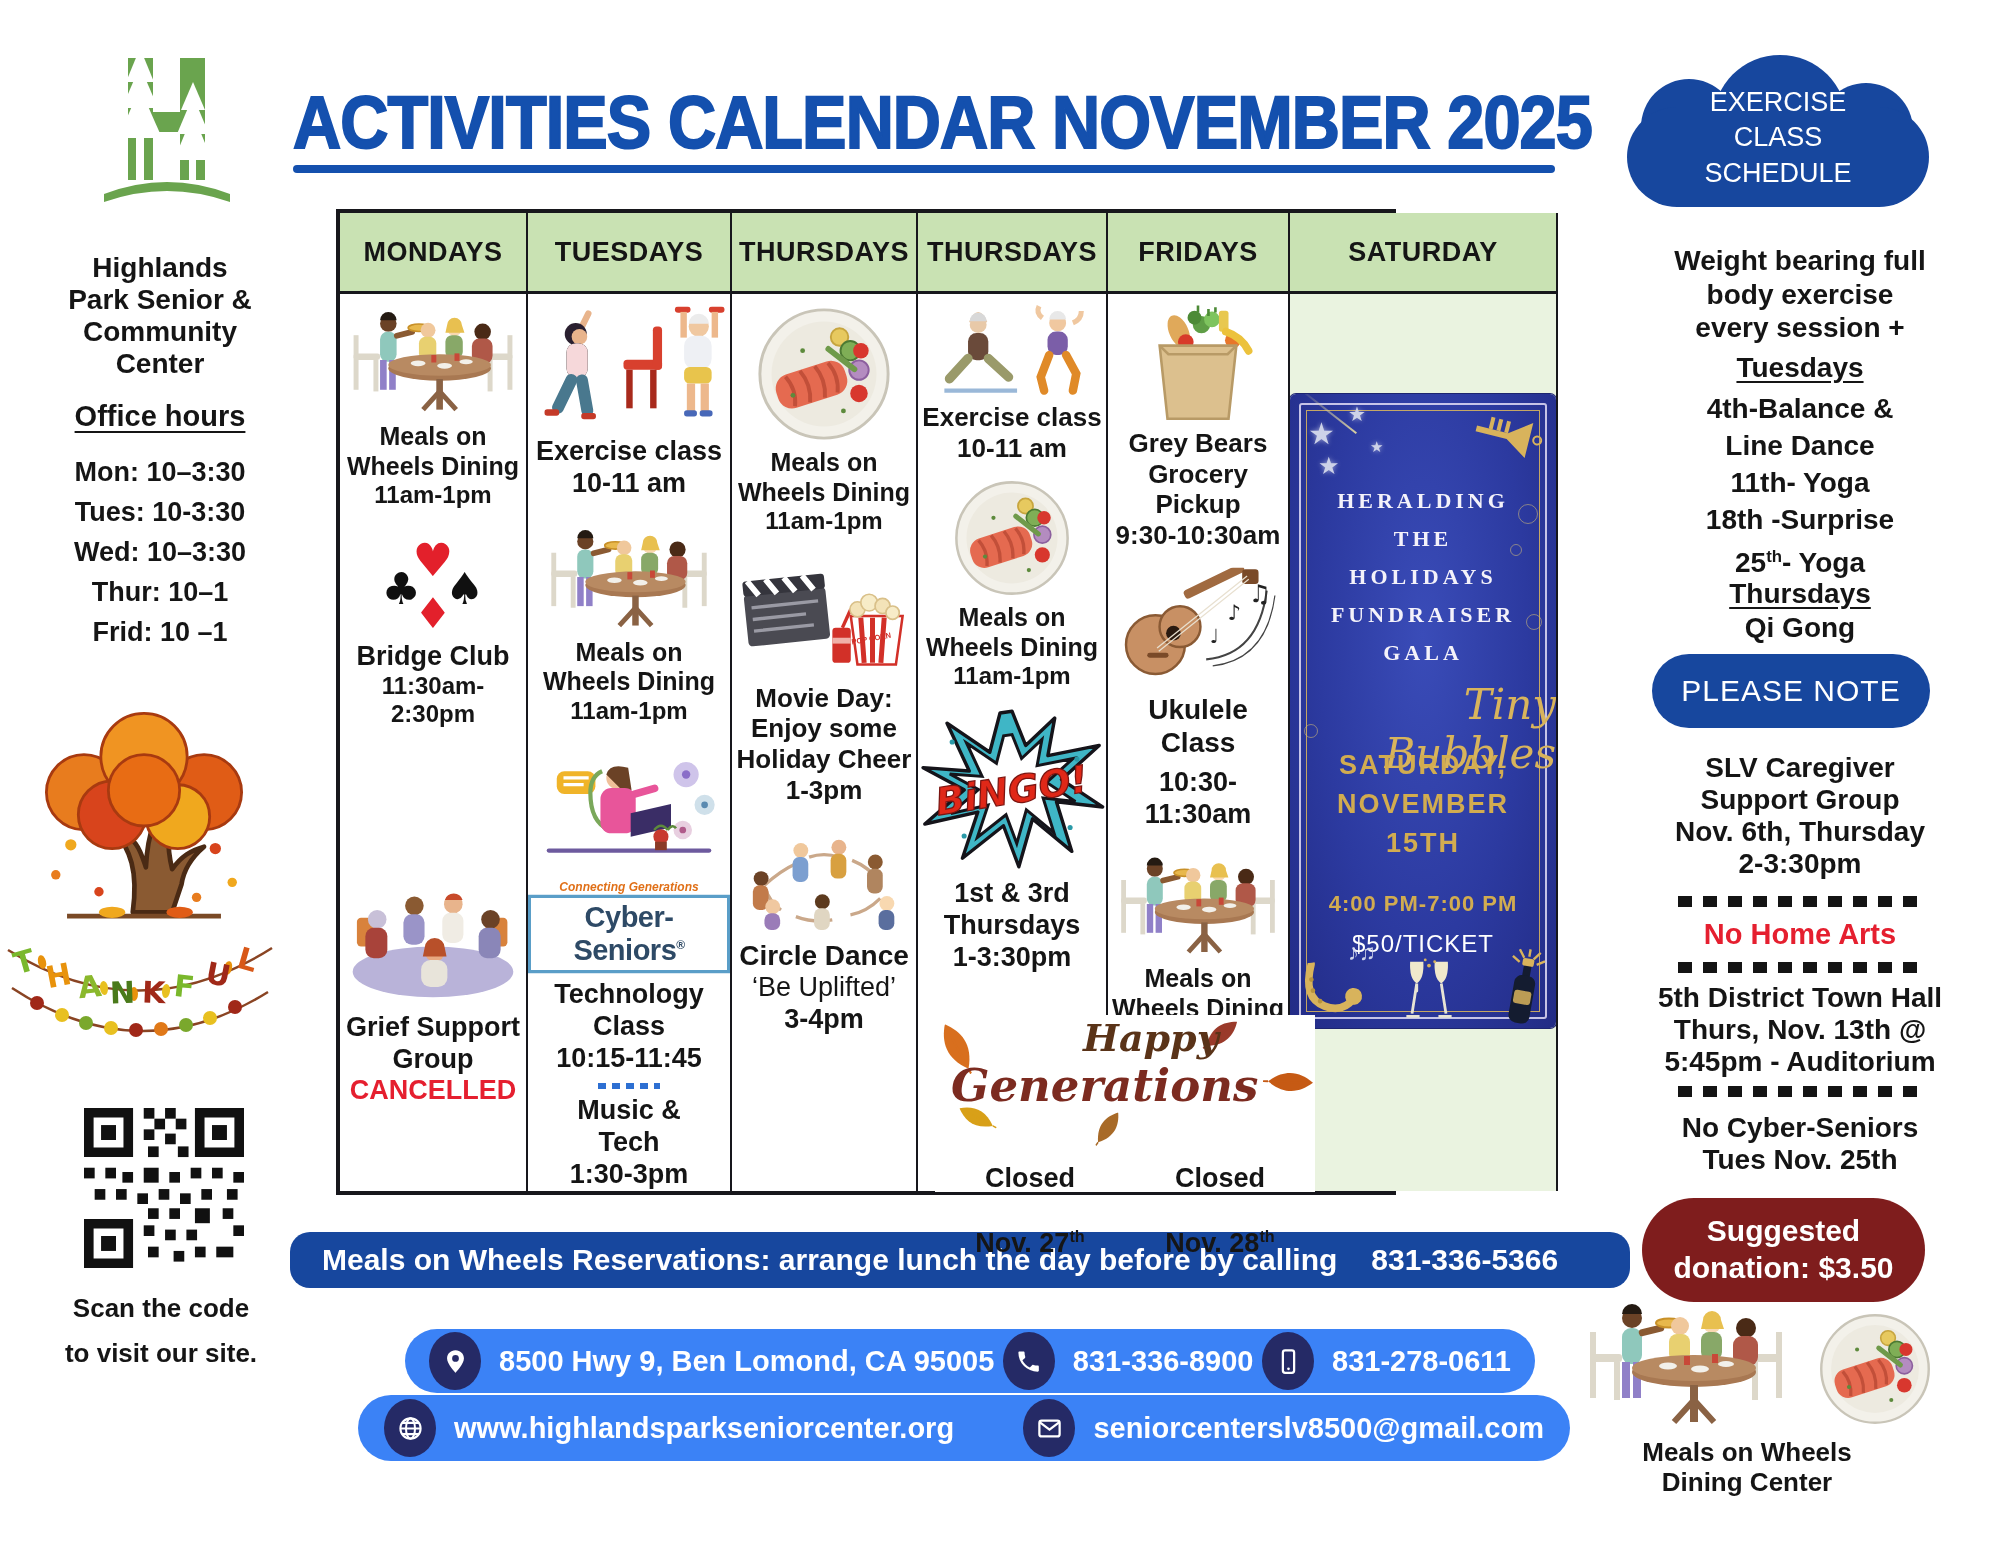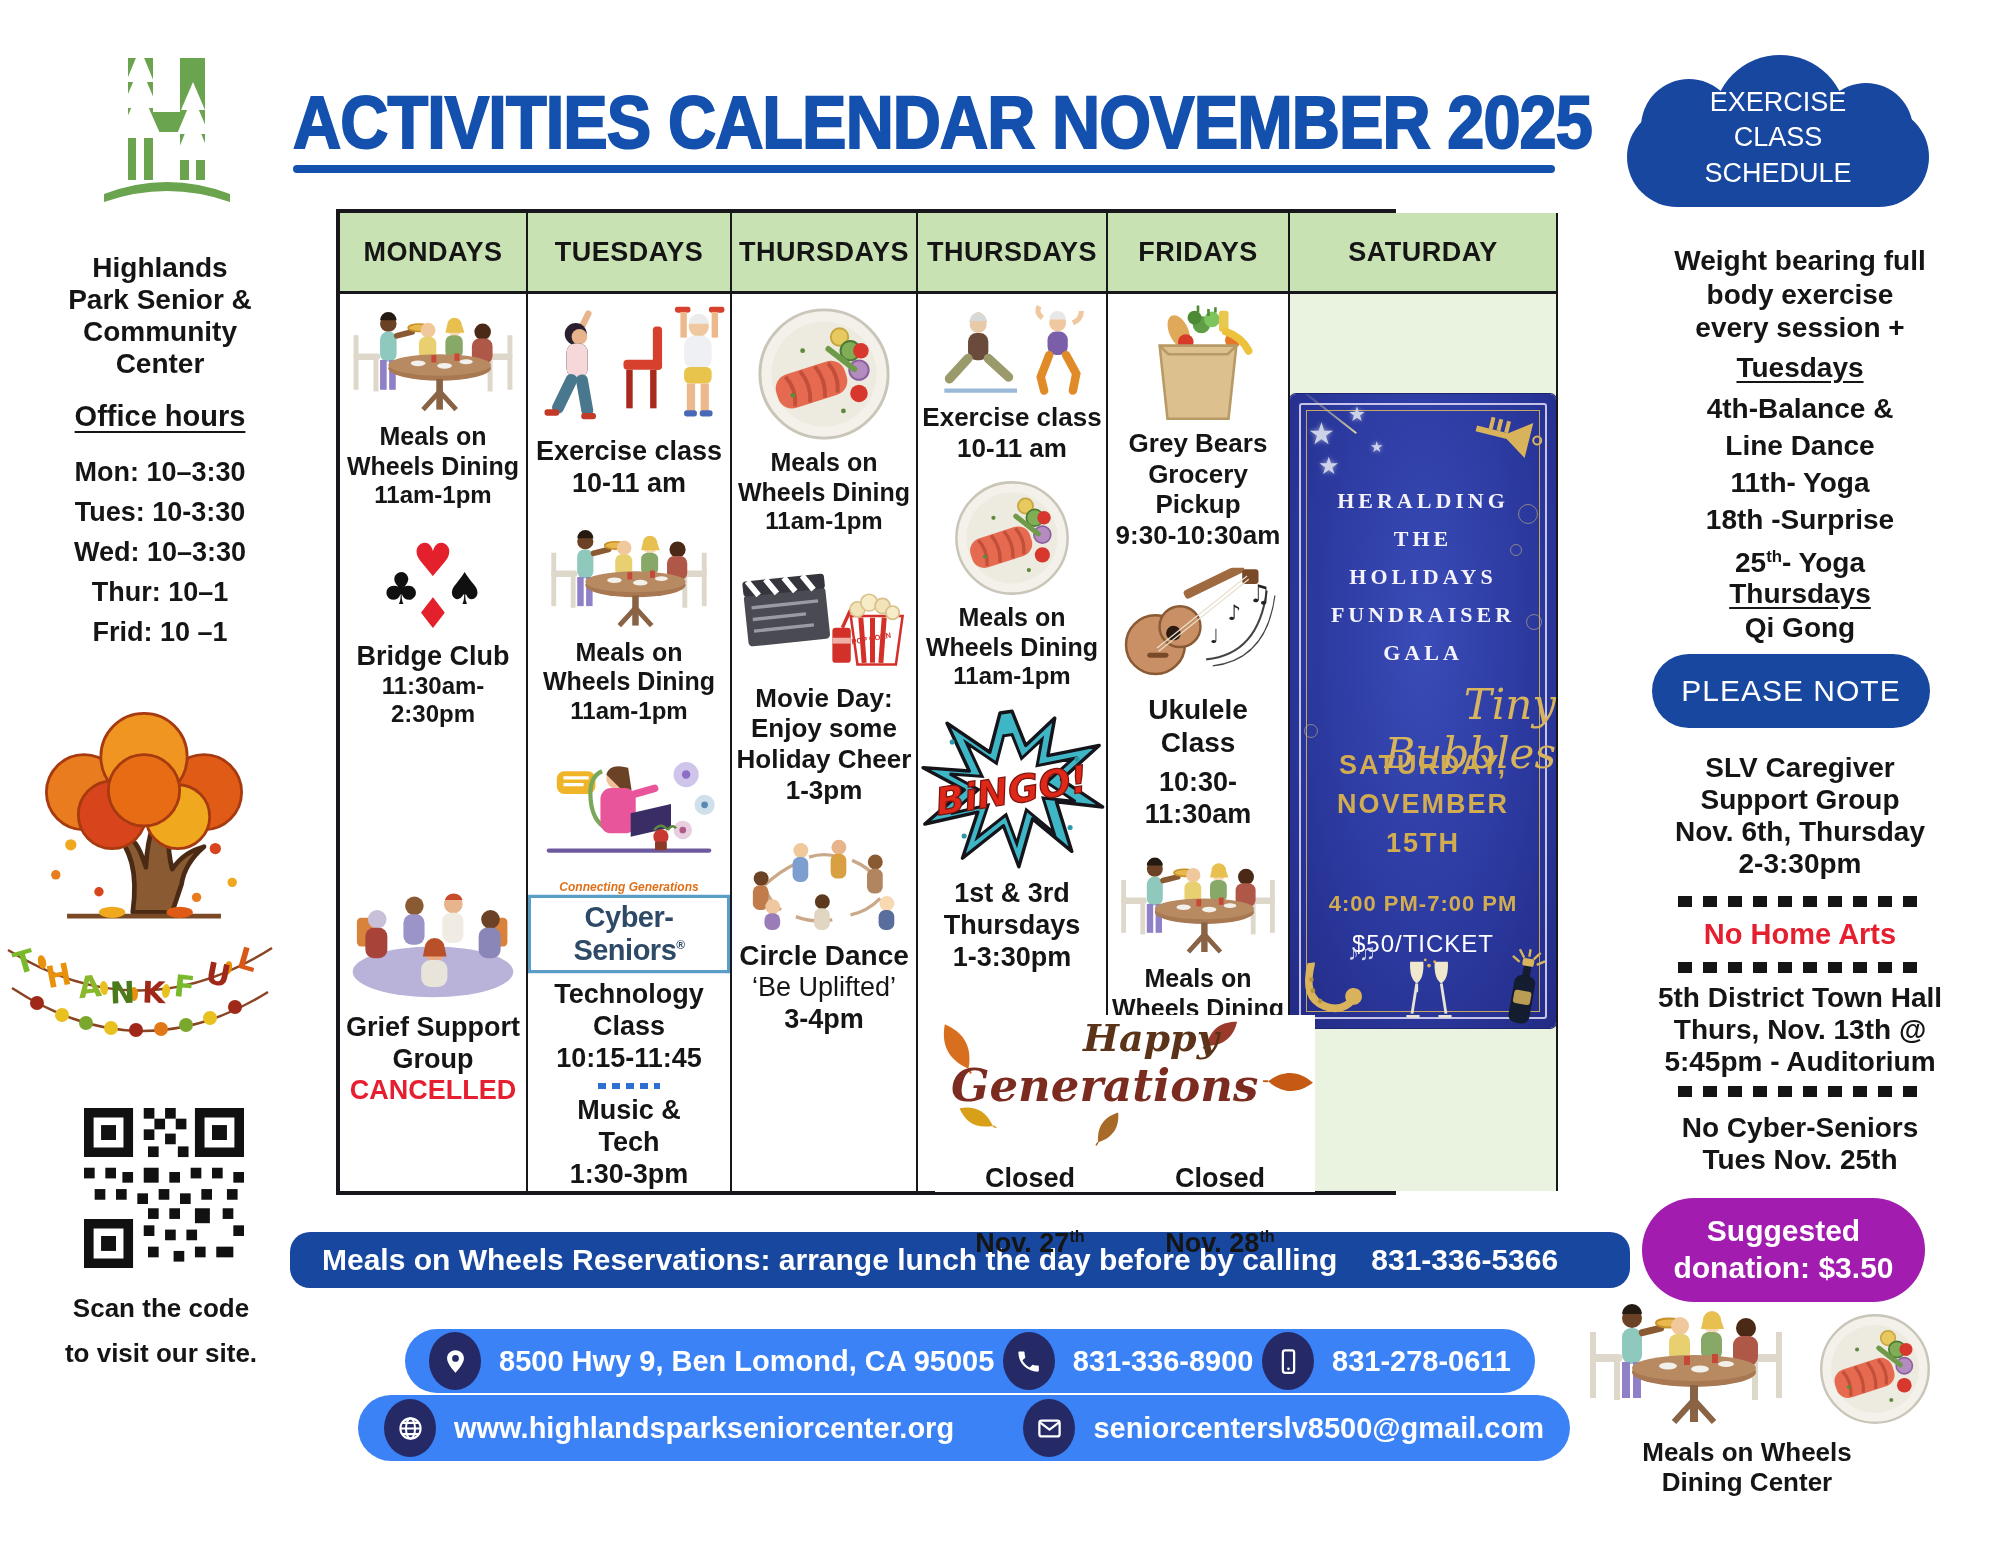--- a/index.html
+++ b/index.html
@@ -81,21 +81,21 @@
             display:flex;align-items:center;color:#fff;font-weight:bold;font-size:30px;padding-left:32px;box-sizing:border-box;}
   .resv-phone{margin-left:34px;}
   .bar{position:absolute;background:#3b82f6;display:flex;align-items:center;color:#fff;font-weight:bold;}
   .bar1{left:405px;top:1329px;width:1130px;height:64px;border-radius:32px;padding:0 24px;box-sizing:border-box;font-size:29px;}
   .bar2{left:358px;top:1395px;width:1212px;height:66px;border-radius:33px;padding:0 26px;box-sizing:border-box;font-size:29px;}
   .chip{width:52px;height:58px;border-radius:50%;background:#252a66;flex:none;display:flex;
         align-items:center;justify-content:center;}
   .chip svg{width:27px;height:27px;}
   .bar .sep{flex:1;}
   .bar span{margin-left:18px;}
-  .donate{left:1642px;top:1198px;width:283px;height:104px;background:#a21caf;border-radius:52px;display:flex;
+  .donate{left:1642px;top:1198px;width:283px;height:104px;background:#7f1d1d;border-radius:52px;display:flex;
           align-items:center;justify-content:center;color:#fff;font-weight:bold;font-size:30px;line-height:1.22;text-align:center;}
   .mow-cap{left:1618px;top:1437px;width:258px;font-size:26px;font-weight:bold;line-height:1.16;text-align:center;}
   
   .side{left:1615px;width:370px;text-align:center;}
   .s-intro{top:244px;font-size:28px;font-weight:bold;line-height:1.2;}
   .s-h1{top:352px;font-size:28px;font-weight:bold;text-decoration:underline;text-underline-offset:4px;}
   .s-tu{top:390px;font-size:28px;font-weight:bold;line-height:37px;}
   .s-h2{top:578px;font-size:28px;font-weight:bold;text-decoration:underline;text-underline-offset:4px;}
   .s-qi{top:612px;font-size:28px;font-weight:bold;}
   .note-pill{left:1652px;top:654px;width:278px;height:74px;background:#17479e;border-radius:37px;display:flex;

